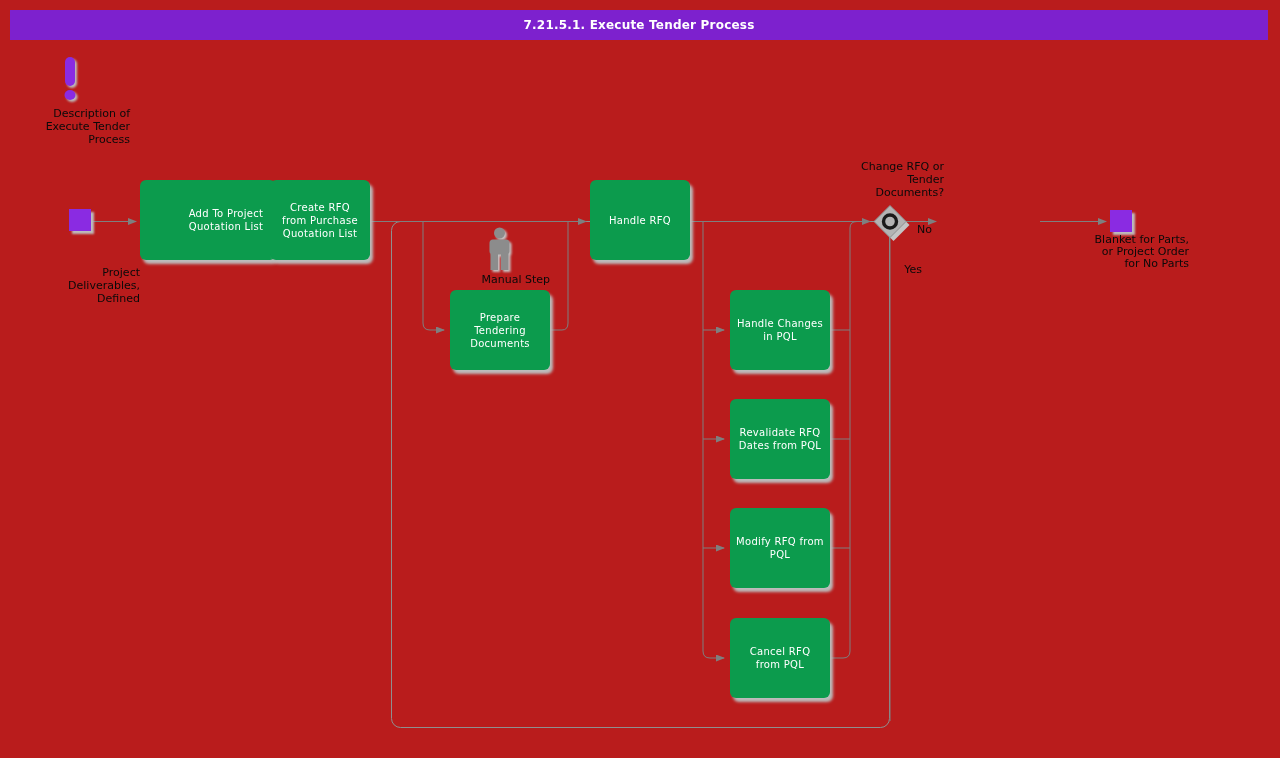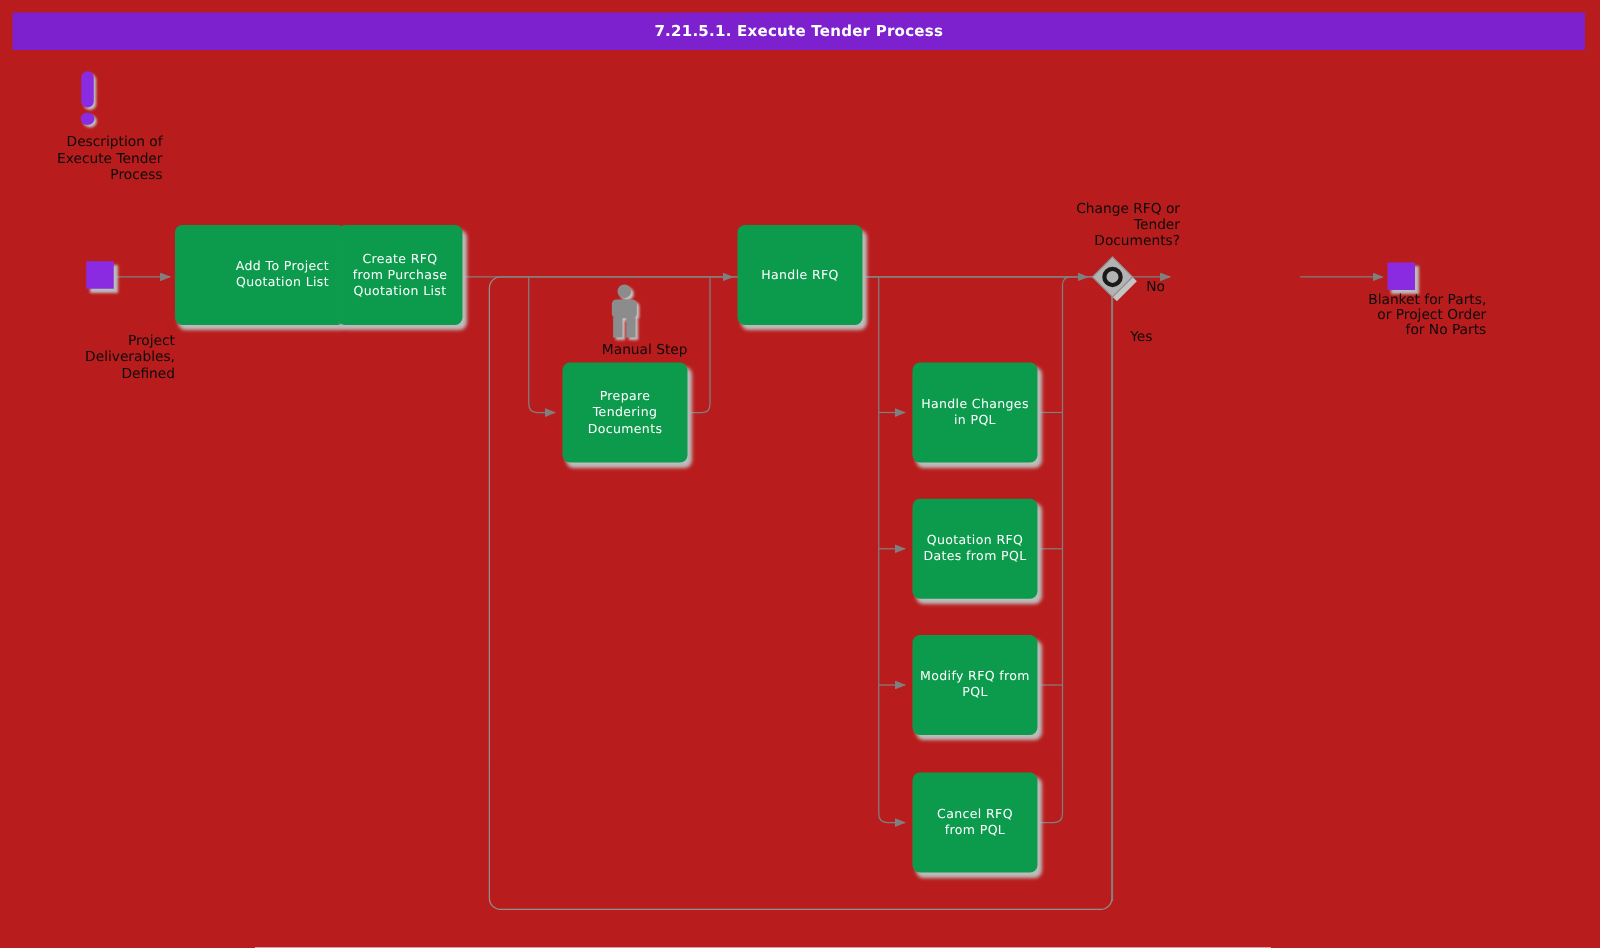--- a/index.html
+++ b/index.html
@@ -106,21 +106,21 @@
   <div class="task" style="left:450px;top:290px;">
     <span class="task-label">Prepare
 Tendering
 Documents</span>
   </div>
   <div class="task" style="left:730px;top:290px;">
     <span class="task-label">Handle Changes
 in PQL</span>
   </div>
   <div class="task" style="left:730px;top:399px;">
-    <span class="task-label">Quotation RFQ
+    <span class="task-label">Revalidate RFQ
 Dates from PQL</span>
   </div>
   <div class="task" style="left:730px;top:508px;">
     <span class="task-label">Modify RFQ from
 PQL</span>
   </div>
   <div class="task" style="left:730px;top:618px;">
     <span class="task-label">Cancel RFQ
 from PQL</span>
   </div>

